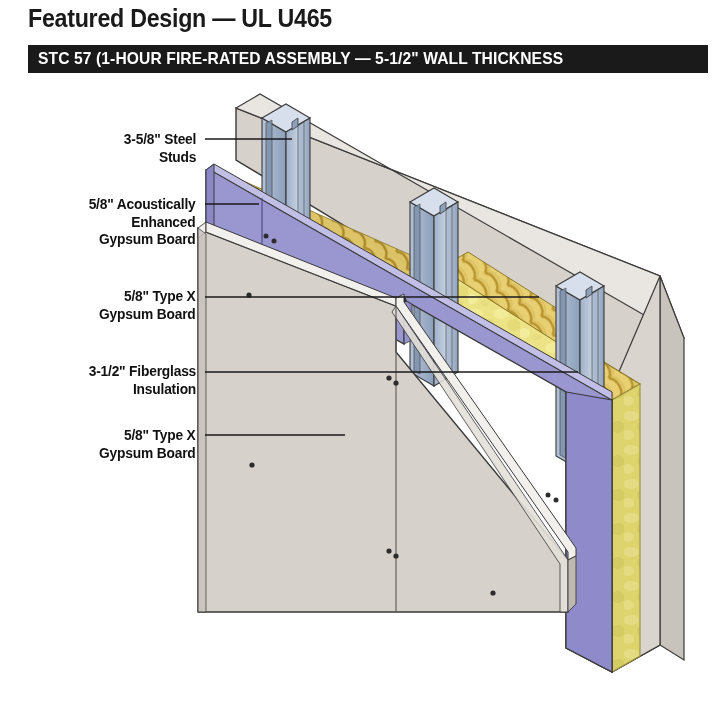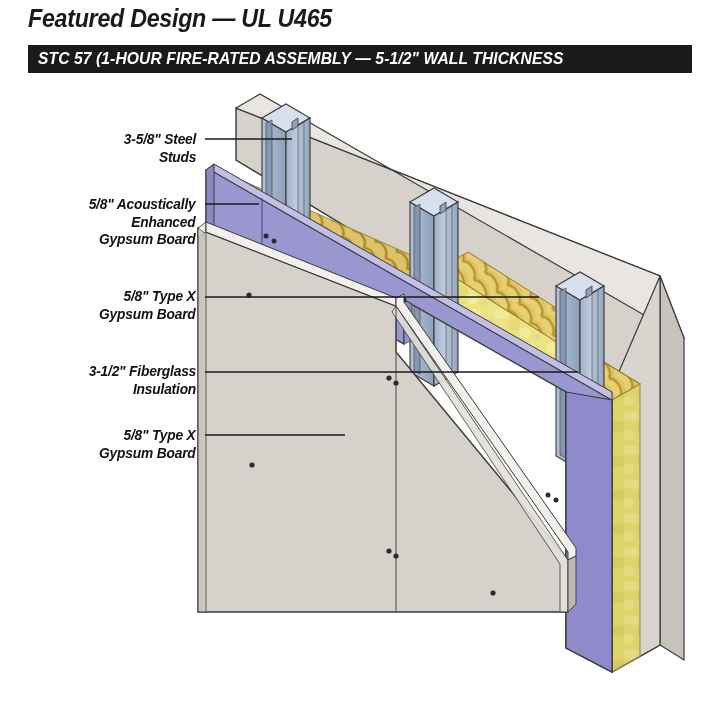--- a/index.html
+++ b/index.html
@@ -4,37 +4,38 @@
 <title>Featured Design — UL U465</title>
 <style>
   html,body{margin:0;padding:0;}
   body{
     width:720px;height:706px;
     background:#ffffff;
     font-family:"Liberation Sans", sans-serif;
     overflow:hidden;
     position:relative;
   }
-  #root{position:relative;width:720px;height:706px;font-style:italic;}
+  #root{position:relative;width:720px;height:706px;}
 
   
   .page-title{
     position:absolute;left:28px;top:4px;
     font-size:25px;font-weight:bold;
     letter-spacing:-0.3px;
     color:#1a1a1a;
     font-family:"Liberation Sans", sans-serif;
     transform:scaleX(0.93);transform-origin:left center;
     white-space:nowrap;
   }
   .subtitle-bar{
     position:absolute;left:28px;top:45px;
     width:664px;height:28px;
     background:#1a1a1a;
     overflow:hidden;
+    padding-left:16px;
   }
   .subtitle-text{
     position:absolute;left:10px;top:3px;
     font-size:17px;font-weight:bold;
     color:#ffffff;
     letter-spacing:0.1px;
     transform:scaleX(0.92);transform-origin:left top;
     white-space:nowrap;
     line-height:22px;
   }

